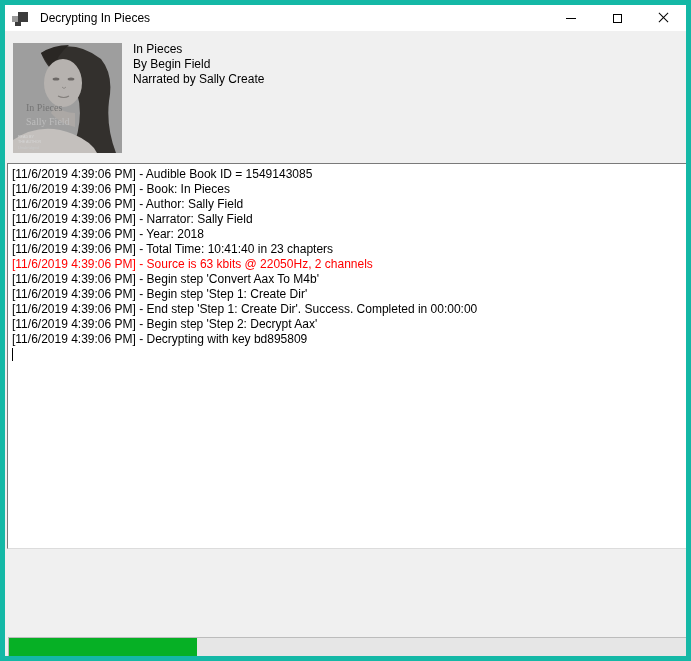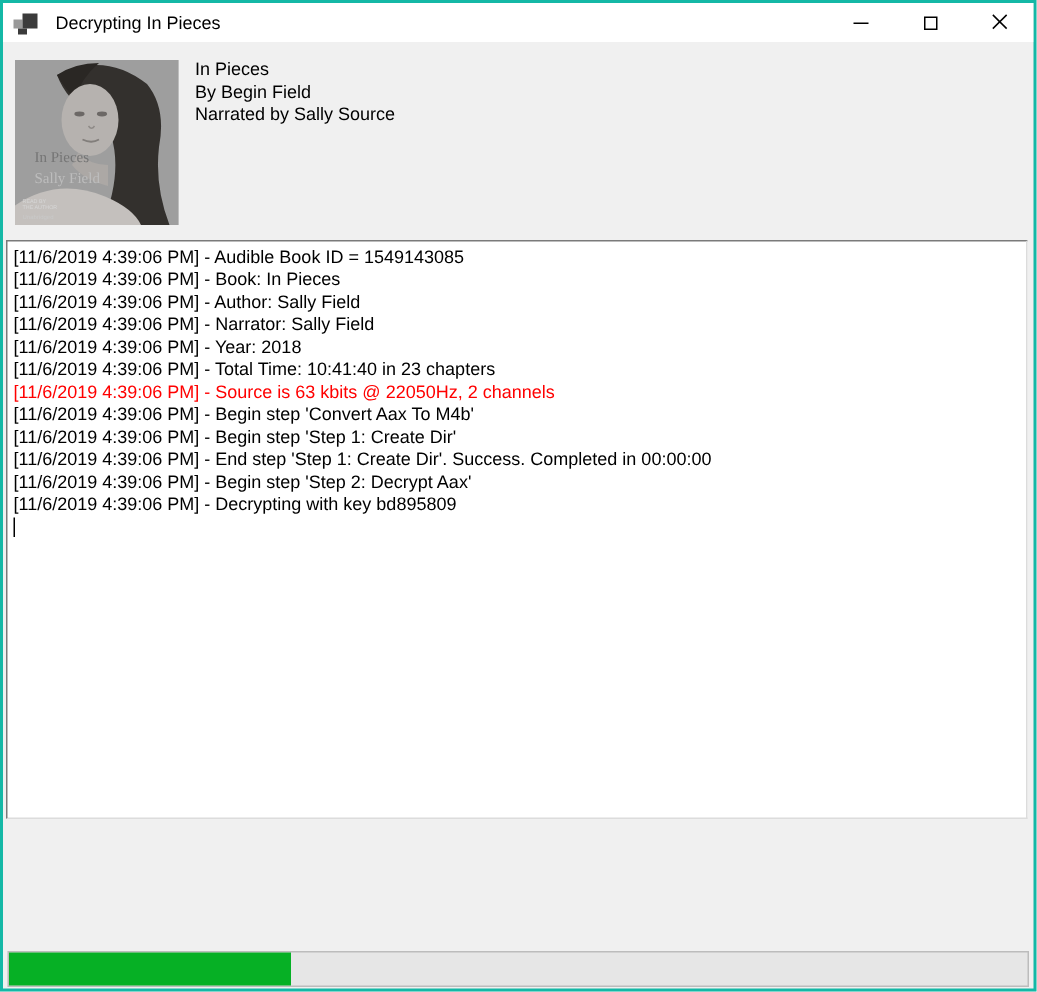--- a/index.html
+++ b/index.html
@@ -8,21 +8,21 @@
     font-family: "Liberation Sans", "DejaVu Sans", sans-serif;
     font-size: 12px;
     color: #000000;
     background: #f0f0f0;
   }
   .window {
     position: relative;
     width: 691px;
     height: 661px;
     background: #f0f0f0;
-    border: 2px solid #14b8a6;
+    border: 5px solid #14b8a6;
     overflow: hidden;
   }
   
   .titlebar {
     position: absolute;
     top: 0; left: 0;
     width: 100%;
     height: 26px;
     background: #ffffff;
     display: flex;
@@ -166,21 +166,21 @@
       <text x="13" y="82" font-family="Liberation Serif, serif" font-size="10" fill="#bdbdbd">Sally Field</text>
       <text x="5" y="95" font-family="Liberation Sans, sans-serif" font-size="3.6" fill="#d6d6d6">READ BY</text>
       <text x="5" y="99.5" font-family="Liberation Sans, sans-serif" font-size="3.6" fill="#d6d6d6">THE AUTHOR</text>
       <text x="5" y="106" font-family="Liberation Sans, sans-serif" font-size="4" fill="#c9c9c9">Unabridged</text>
     </svg>
   </div>
 
   <div class="book-info">
     <div>In Pieces</div>
     <div>By Begin Field</div>
-    <div>Narrated by Sally Source</div>
+    <div>Narrated by Sally Create</div>
   </div>
 
   <div class="logbox">
     <div class="log-line">[11/6/2019 4:39:06 PM] - Audible Book ID = 1549143085</div><div class="log-line">[11/6/2019 4:39:06 PM] - Book: In Pieces</div><div class="log-line">[11/6/2019 4:39:06 PM] - Author: Sally Field</div><div class="log-line">[11/6/2019 4:39:06 PM] - Narrator: Sally Field</div><div class="log-line">[11/6/2019 4:39:06 PM] - Year: 2018</div><div class="log-line">[11/6/2019 4:39:06 PM] - Total Time: 10:41:40 in 23 chapters</div><div class="log-line" style="color: rgb(255, 0, 0);">[11/6/2019 4:39:06 PM] - Source is 63 kbits @ 22050Hz, 2 channels</div><div class="log-line">[11/6/2019 4:39:06 PM] - Begin step 'Convert Aax To M4b'</div><div class="log-line">[11/6/2019 4:39:06 PM] - Begin step 'Step 1: Create Dir'</div><div class="log-line">[11/6/2019 4:39:06 PM] - End step 'Step 1: Create Dir'. Success. Completed in 00:00:00</div><div class="log-line">[11/6/2019 4:39:06 PM] - Begin step 'Step 2: Decrypt Aax'</div><div class="log-line">[11/6/2019 4:39:06 PM] - Decrypting with key bd895809</div><span class="caret"></span>
   </div>
 
   <div class="progress">
     <div class="progress-fill" style="width: 27.7%; background: rgb(6, 176, 37);"></div>
   </div>
 

